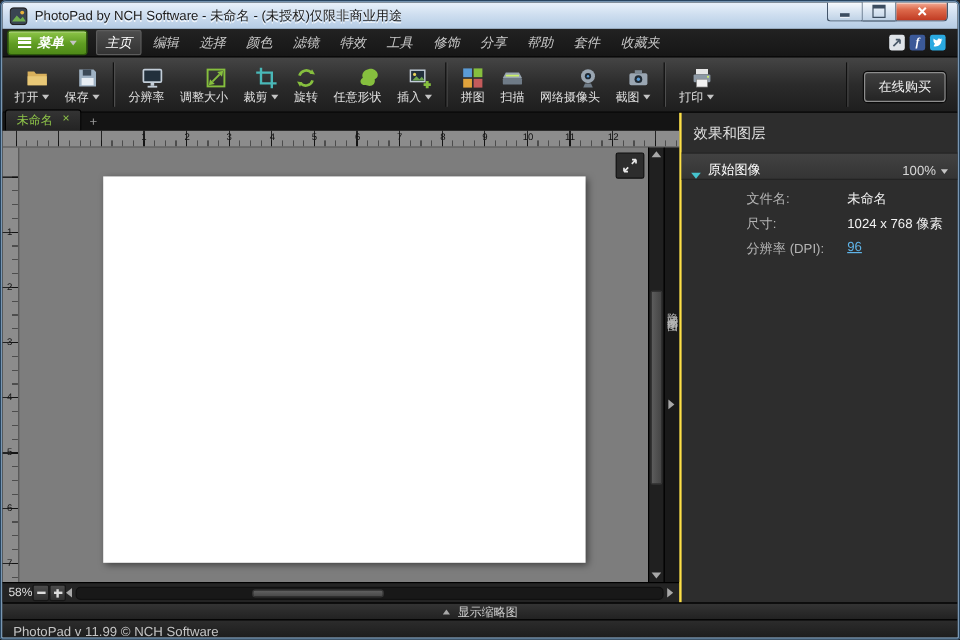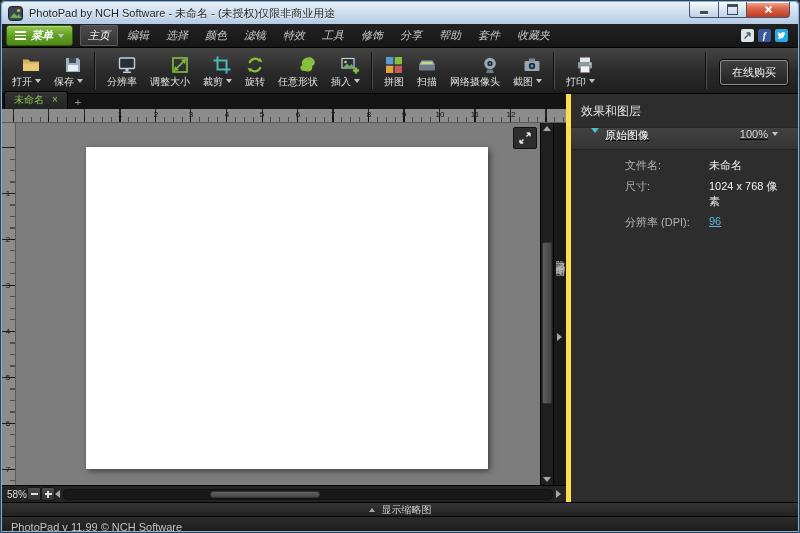--- a/index.html
+++ b/index.html
@@ -103,24 +103,24 @@
   .zbtn{width:12px;height:12px;background:linear-gradient(#4c4c4c,#2f2f2f);border:1px solid #171717;border-radius:2px;
     display:flex;align-items:center;justify-content:center;cursor:pointer;}
   .minus-glyph{width:7px;height:7px;background:linear-gradient(#ddd,#ddd) center/7px 2px no-repeat;}
   .plus-glyph{width:7px;height:7px;
     background:linear-gradient(#ddd,#ddd) center/7px 2px no-repeat,linear-gradient(#ddd,#ddd) center/2px 7px no-repeat;}
   .hscroll{flex:1;display:flex;align-items:center;gap:3px;cursor:pointer;}
   .htrack{flex:1;height:9px;background:#181818;border-radius:4px;position:relative;border:1px solid #101010;}
   .hthumb{position:absolute;top:1px;bottom:1px;left:30%;width:22%;border-radius:3px;
     background:linear-gradient(#616161,#484848);border:1px solid #333;cursor:pointer;}
   
-  .right-panel{flex:1;background:#2d2d2d;border-left:5px solid #fde047;display:flex;flex-direction:column;min-width:0;}
+  .right-panel{flex:1;background:#2d2d2d;border-left:2px solid #fde047;display:flex;flex-direction:column;min-width:0;}
   .panel-title{padding:9px 10px 7px;color:#e2e2e2;font-size:12px;}
   .section-bar{height:21px;flex:0 0 21px;background:linear-gradient(#424242,#343434);border-top:1px solid #272727;
-    border-bottom:1px solid #232323;display:flex;align-items:flex-start;gap:6px;padding:0 20px;cursor:pointer;text-decoration:underline;}
+    border-bottom:1px solid #232323;display:flex;align-items:flex-end;gap:6px;padding:0 8px;cursor:pointer;}
   .section-label{color:#fff;font-size:11px;}
   .flexspacer{flex:1;}
   .zoom100{display:flex;align-items:center;gap:4px;color:#d6d6d6;font-size:11px;cursor:pointer;}
   .props{padding:5px 0;margin-left:37px;}
   .prop-row{display:flex;padding:3px 10px 3px 17px;font-size:11px;}
   .prop-label{width:84px;color:#b5b5b5;flex:0 0 84px;}
   .prop-value{color:#f2f2f2;}
   .prop-value.link{color:#5fb4e8;text-decoration:underline;cursor:pointer;}
   
   .show-thumb-bar{height:13px;flex:0 0 13px;background:linear-gradient(#343434,#222);border-top:1px solid #000;

